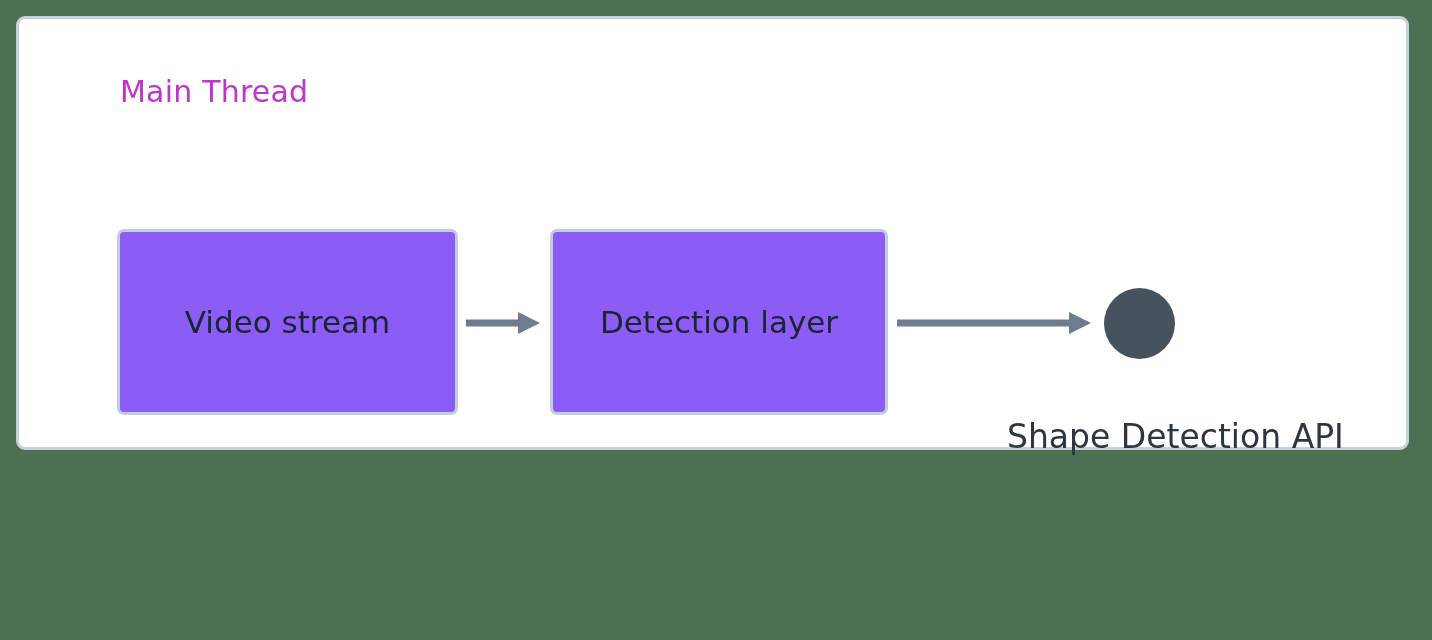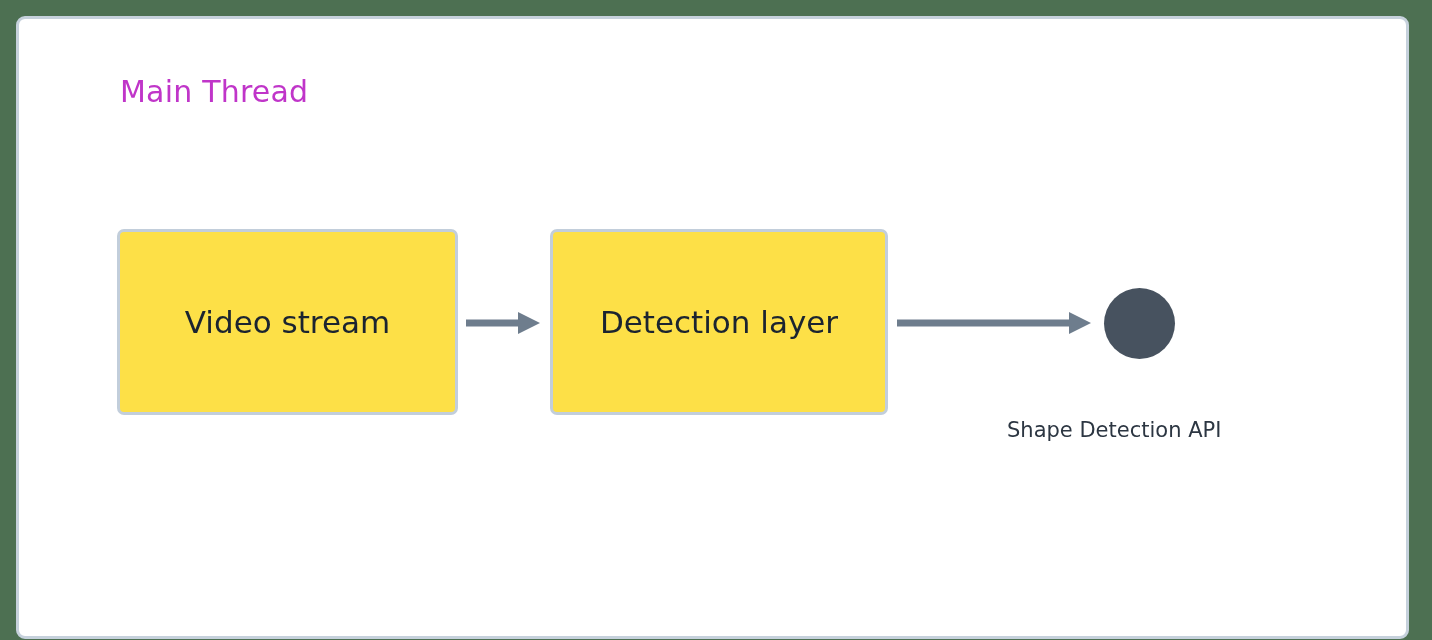--- a/index.html
+++ b/index.html
@@ -12,21 +12,21 @@
     background: #4d7052;
     font-family: "DejaVu Sans", "Liberation Sans", sans-serif;
     overflow: hidden;
   }
 
   #diagram-canvas {
     position: absolute;
     left: 16px;
     top: 16px;
     width: 1393px;
-    height: 623px;
+    height: 434px;
     background: #ffffff;
     border: 3px solid #c6d1dc;
     border-radius: 9px;
     box-sizing: border-box;
   }
 
   
   #cluster-label {
     position: absolute;
     left: 101px;
@@ -35,21 +35,21 @@
     line-height: 1;
     color: #c035c9;
     letter-spacing: 0.2px;
     white-space: nowrap;
   }
 
   
   .node-box {
     position: absolute;
     box-sizing: border-box;
-    background: #fde047;
+    background: #8b5cf6;
     border: 3px solid #c2cedb;
     border-radius: 7px;
     display: flex;
     align-items: center;
     justify-content: center;
   }
   .node-label {
     font-size: 31px;
     line-height: 1;
     color: #1b2430;
@@ -95,21 +95,21 @@
     width: 71px;
     height: 71px;
     border-radius: 50%;
     background: #47525f;
   }
 
   #node-shape-detection-label {
     position: absolute;
     left: 988px;
     top: 401px;
-    font-size: 21px;
+    font-size: 33px;
     line-height: 1;
     color: #2c3642;
     white-space: nowrap;
   }
 </style>
 </head>
 <body>
 
 <div id="diagram-canvas">
 

